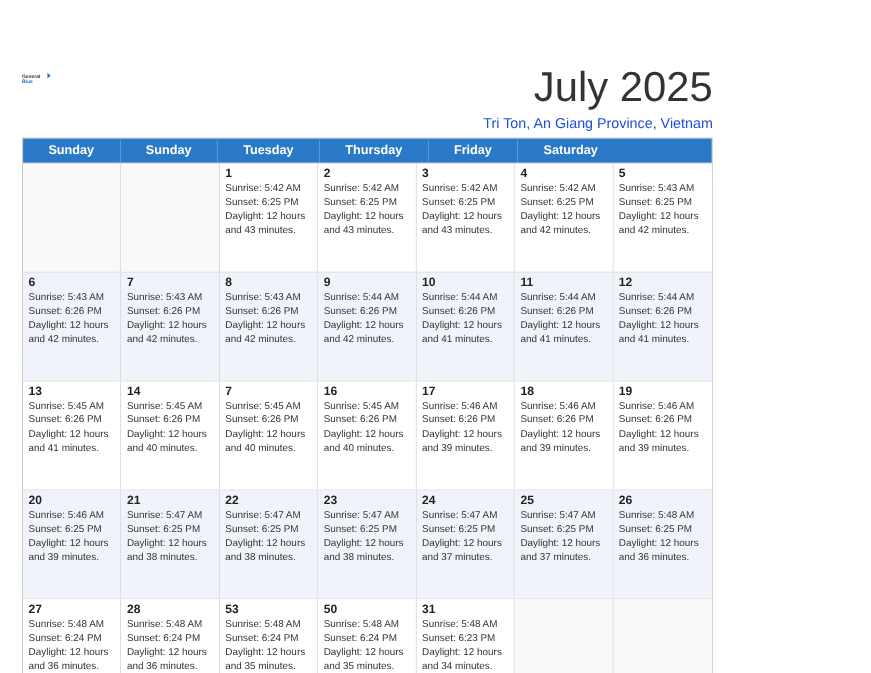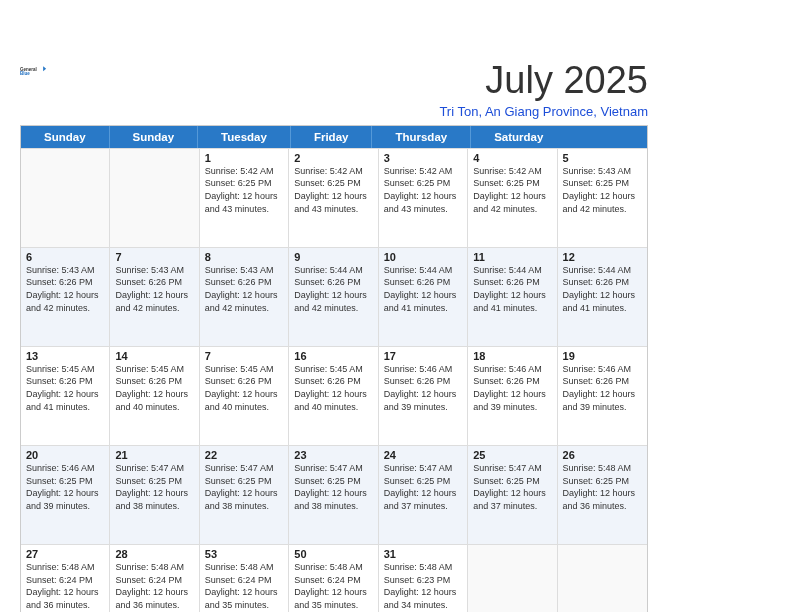--- a/index.html
+++ b/index.html
@@ -127,22 +127,22 @@
       <div class="month-title">July 2025</div>
       <div class="location">Tri Ton, An Giang Province, Vietnam</div>
     </div>
   </div>
 
   <div class="calendar">
     <div class="cal-header-row">
     <div class="cal-header-cell">Sunday</div>
         <div class="cal-header-cell">Sunday</div>
         <div class="cal-header-cell">Tuesday</div>
+        <div class="cal-header-cell">Thursday</div>
         <div class="cal-header-cell">Friday</div>
-        <div class="cal-header-cell">Thursday</div>
         <div class="cal-header-cell">Saturday</div>
       </div>
     <div class="cal-body">
     <div class="cal-row">
           <div class="cal-cell empty"></div>
           <div class="cal-cell empty"></div>
           <div class="cal-cell">
             <div class="day-num">1</div>
             <div class="cell-line">Sunrise: 5:42 AM</div>
             <div class="cell-line">Sunset: 6:25 PM</div>

